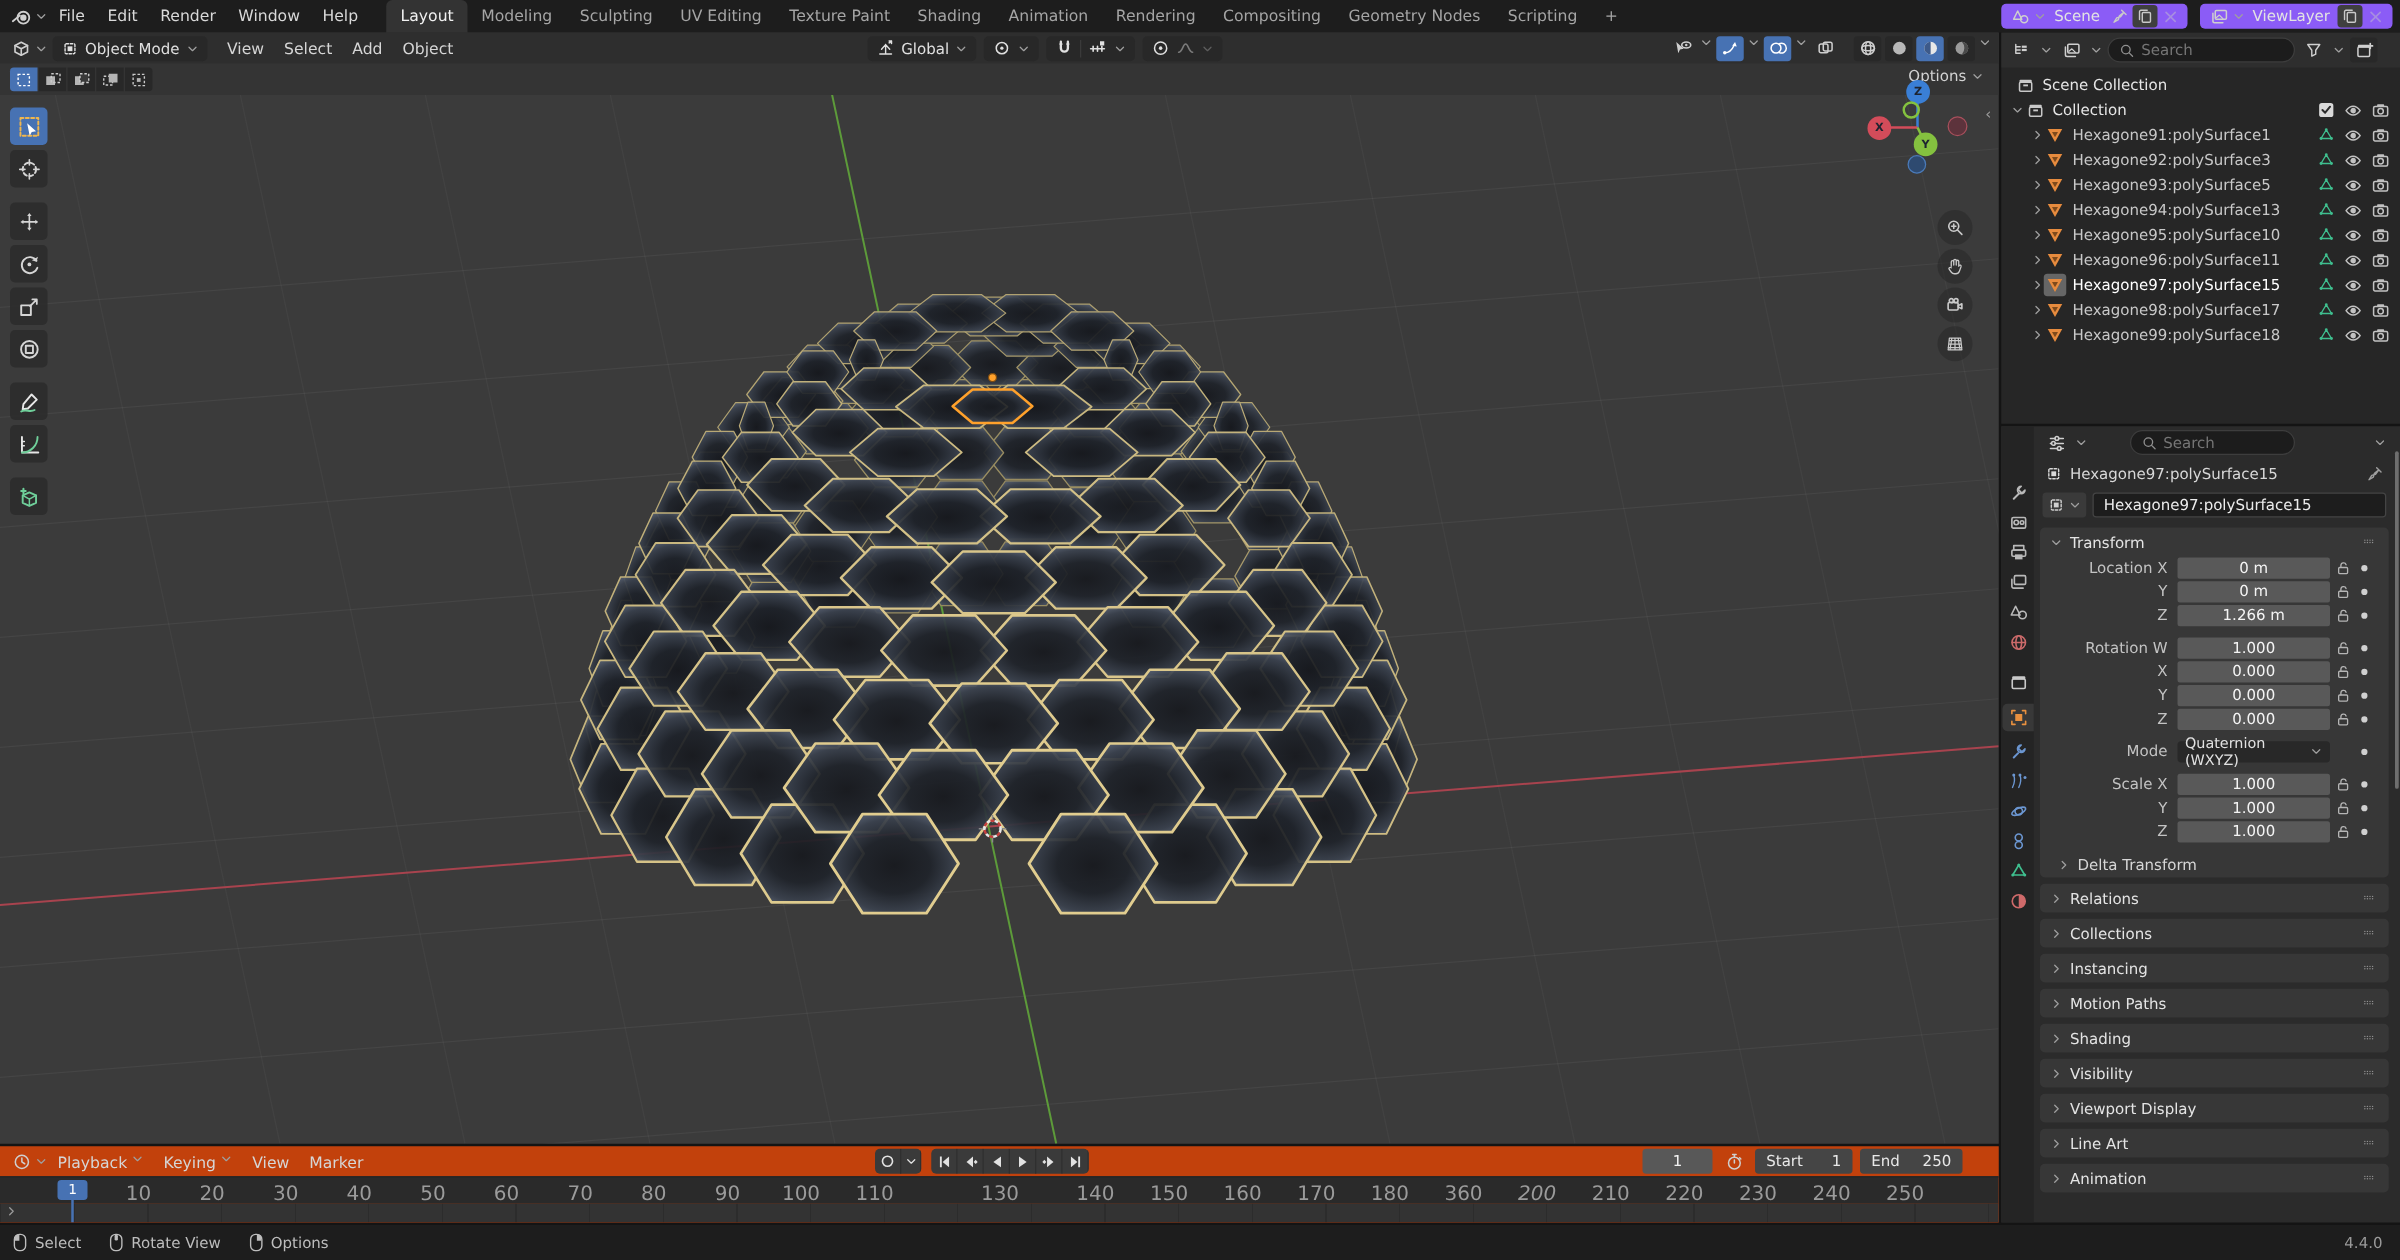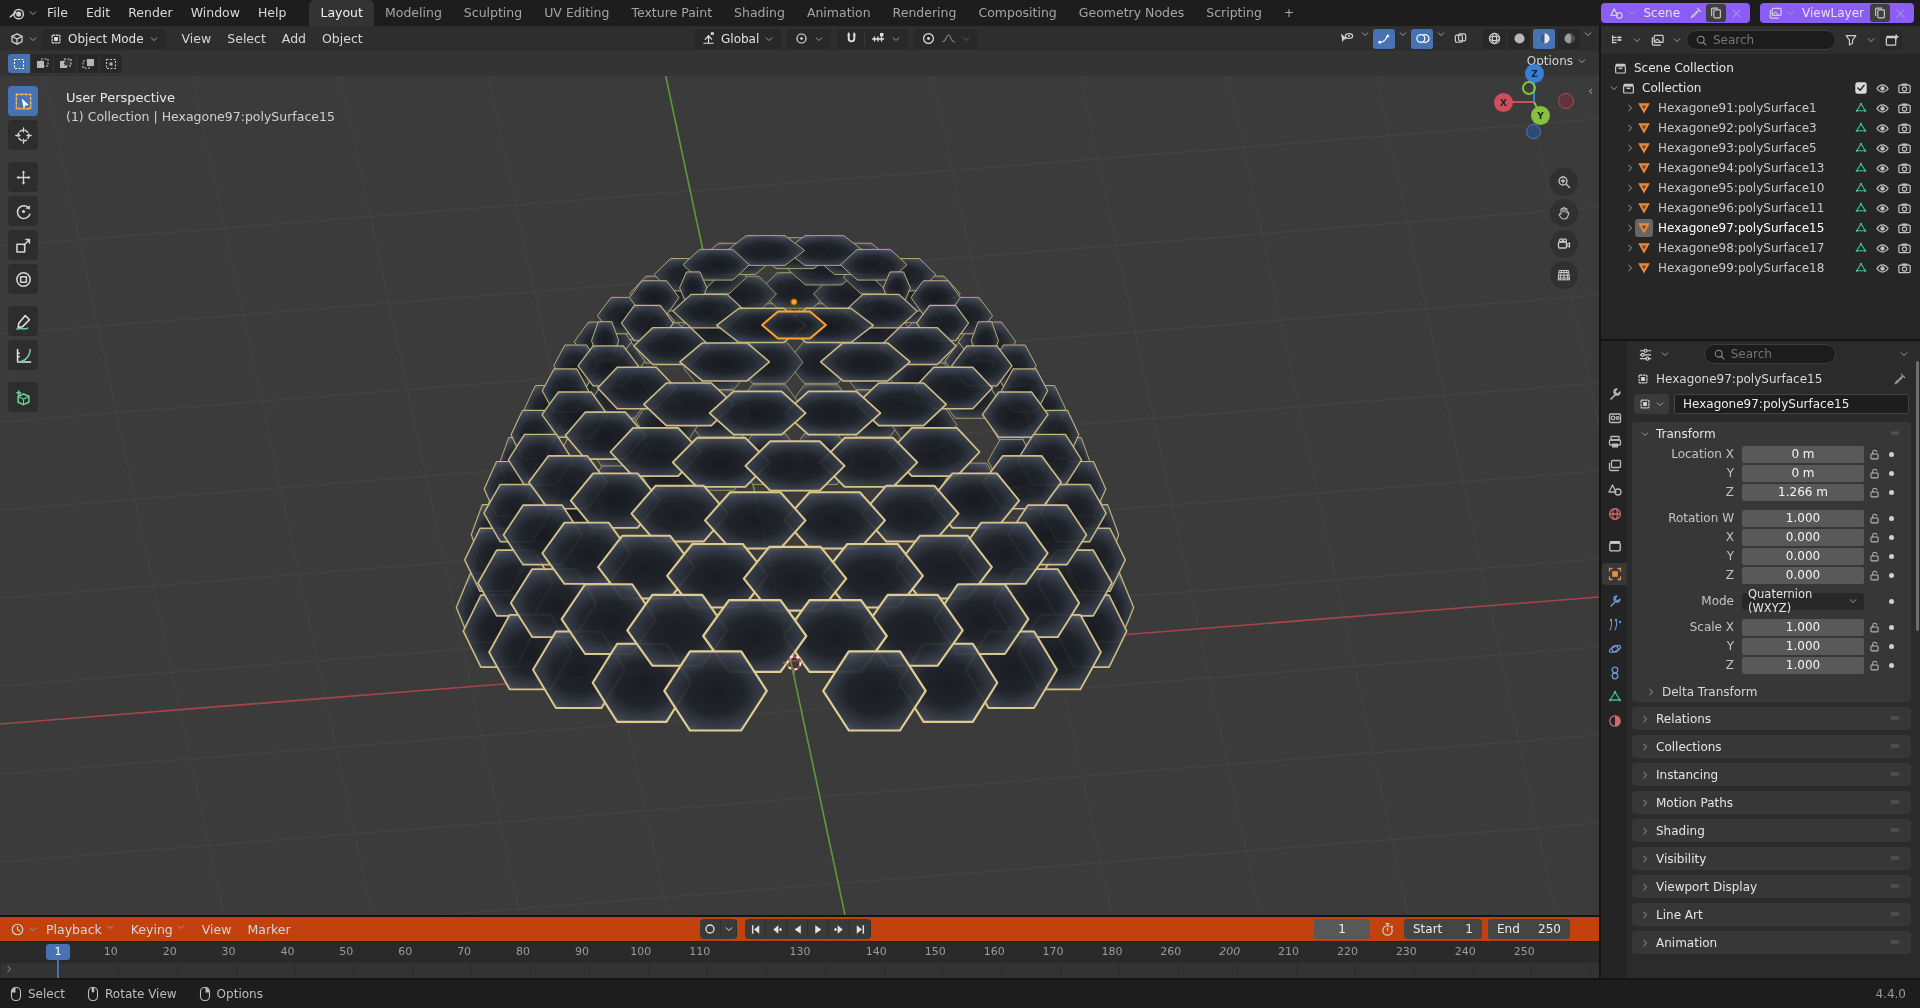--- a/index.html
+++ b/index.html
@@ -79,21 +79,21 @@
   .kdot i{width:5px;height:5px;border-radius:50%;background:#d0d0d0;display:block}
   .group-gap{height:7px}
   .sub-head{height:20px;display:flex;align-items:center;gap:6px;padding:0 14px;color:#d6d6d6}
   #prop-scroll{position:absolute;right:1px;top:20px;width:3px;height:270px;background:#6e6e6e;border-radius:2px}
 
   
   #timeline{position:absolute;left:0;top:917px;width:1599px;height:61px;background:#c2410c;overflow:hidden}
   #tl-header{height:24px;display:flex;align-items:center;padding:0 6px}
   #tl-ruler{position:absolute;left:0;top:24px;width:100%;height:22px;background:#2a2a2a;border-top:1px solid #242424}
   #tl-track{position:absolute;left:0;top:46px;width:100%;height:15px;background:#333333;background-image:repeating-linear-gradient(90deg,rgba(0,0,0,.14) 0 1px,transparent 1px 58.9px)}
-  .tick-num{position:absolute;top:3px;transform:translateX(-50%);color:#9b9b9b;font-size:11px}
+  .tick-num{position:absolute;top:3px;transform:translateX(-50%);color:#9b9b9b;font-size:16px}
   #tl-playhead-pill{position:absolute;left:46px;top:27px;width:24px;height:16px;background:#4772b3;border-radius:3px;color:#fff;font-size:11px;text-align:center;line-height:16px}
   #tl-playhead-line{position:absolute;left:57px;top:43px;width:2px;height:18px;background:#4772b3}
   .transport{display:flex;background:#3a3a3a;border-radius:4px;overflow:hidden}
   .transport .tbtn{width:21px;height:20px;display:flex;align-items:center;justify-content:center;color:#e2e2e2;border-right:1px solid #2f2f2f}
   .tl-field{height:20px;background:#585858;border-radius:3px;color:#f2f2f2;display:flex;align-items:center;justify-content:center;font-size:12px}
   .tl-range{height:20px;background:#454545;border-radius:3px;color:#e8e8e8;display:flex;align-items:center;justify-content:space-between;padding:0 9px;font-size:12px}
 
   
   #statusbar{position:absolute;left:0;top:980px;width:1920px;height:28px;background:#1d1d1d;display:flex;align-items:center;padding:0 10px;gap:22px}
   .hint{display:flex;align-items:center;gap:6px;color:#bdbdbd;font-size:12px}
@@ -596,24 +596,20 @@
   <div id="vp-options">
     <span>Options</span>
     <span class="chev">
         <svg width="10" height="10" viewBox="0 0 16 16" fill="none" stroke="currentColor" stroke-width="1.3" stroke-linecap="round" stroke-linejoin="round">
           <path d="M3.5 6 8 10.5 12.5 6" stroke-width="1.6"></path>
         </svg>
       </span>
   </div>
   <div id="vp-collapse">‹</div>
 
-  <div id="vp-info">
-    <div class="l1">User Perspective</div>
-    <div class="l2">(1) Collection | Hexagone97:polySurface15</div>
-  </div>
 
   <div id="toolbar">
       <div class="tool-btn active">
         <svg width="19" height="19" viewBox="0 0 16 16" fill="none" stroke="currentColor" stroke-width="1.3" stroke-linecap="round" stroke-linejoin="round">
           <rect x="2" y="2" width="12" height="12" stroke-dasharray="2 1.6" stroke="#f0b64e"></rect>
           <path d="M6.5 5.5 12.5 11 9.6 11.4 8.2 14 Z" fill="#fff" stroke="none"></path>
         </svg>
       </div>
       <div class="tool-btn">
         <svg width="19" height="19" viewBox="0 0 16 16" fill="none" stroke="currentColor" stroke-width="1.3" stroke-linecap="round" stroke-linejoin="round">
@@ -1825,21 +1821,21 @@
       <span class="tick-num" style="left: 581.92px;">90</span>
       <span class="tick-num" style="left: 640.81px;">100</span>
       <span class="tick-num" style="left: 699.7px;">110</span>
       <span class="tick-num" style="left: 741px; margin-top: 43px;">120</span>
       <span class="tick-num" style="left: 800px;">130</span>
       <span class="tick-num" style="left: 876.37px;">140</span>
       <span class="tick-num" style="left: 935.26px;">150</span>
       <span class="tick-num" style="left: 994.15px;">160</span>
       <span class="tick-num" style="left: 1053.04px;">170</span>
       <span class="tick-num" style="left: 1111.93px;">180</span>
-      <span class="tick-num" style="left: 1170.82px;">260</span>
+      <span class="tick-num" style="left: 1170.82px;">360</span>
       <span class="tick-num" style="left: 1229.71px; font-style: italic;">200</span>
       <span class="tick-num" style="left: 1288.6px;">210</span>
       <span class="tick-num" style="left: 1347.49px;">220</span>
       <span class="tick-num" style="left: 1406.38px;">230</span>
       <span class="tick-num" style="left: 1465.27px;">240</span>
       <span class="tick-num" style="left: 1524.16px;">250</span>
     </div>
   <div id="tl-track">
     <span style="position:absolute;left:4px;top:1px;color:#9a9a9a" id="tl-expander">
         <svg width="10" height="10" viewBox="0 0 16 16" fill="none" stroke="currentColor" stroke-width="1.3" stroke-linecap="round" stroke-linejoin="round">

